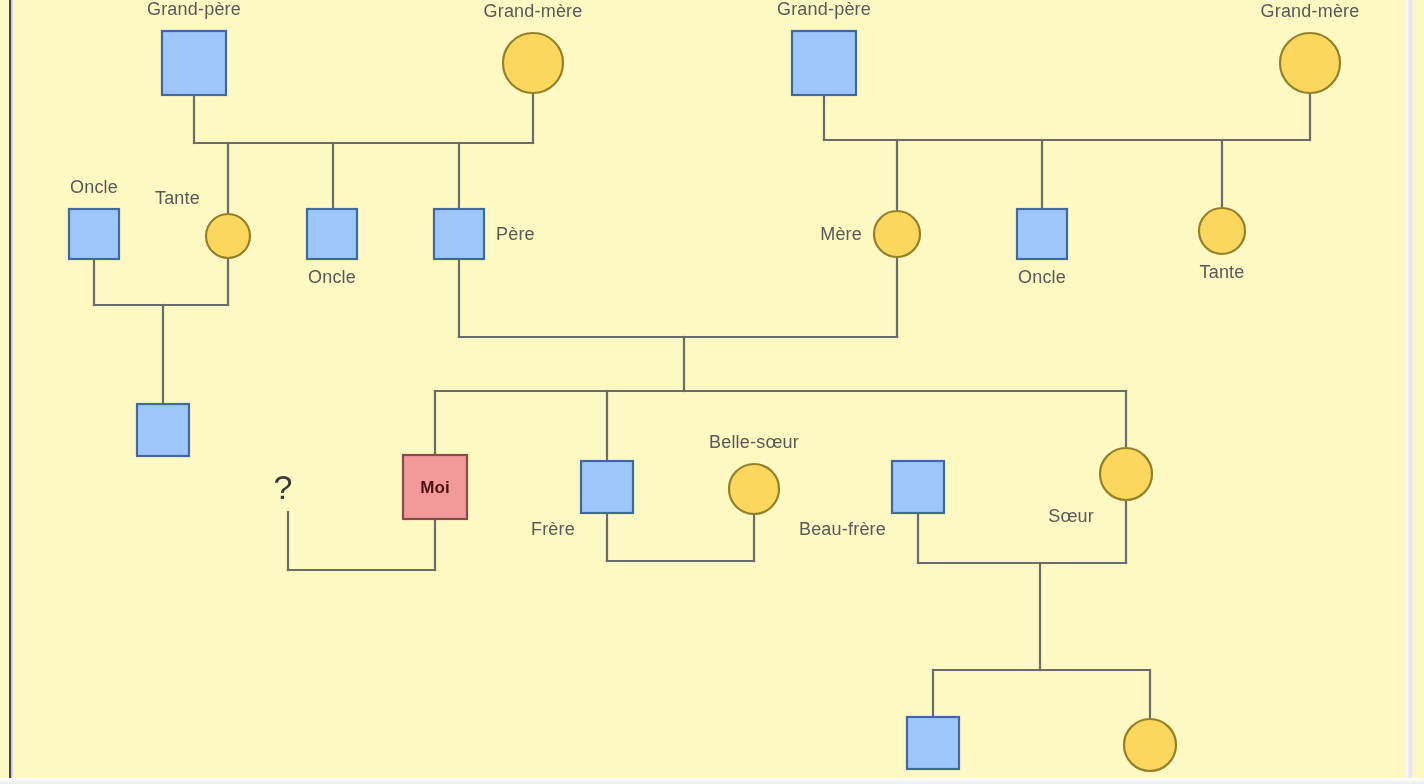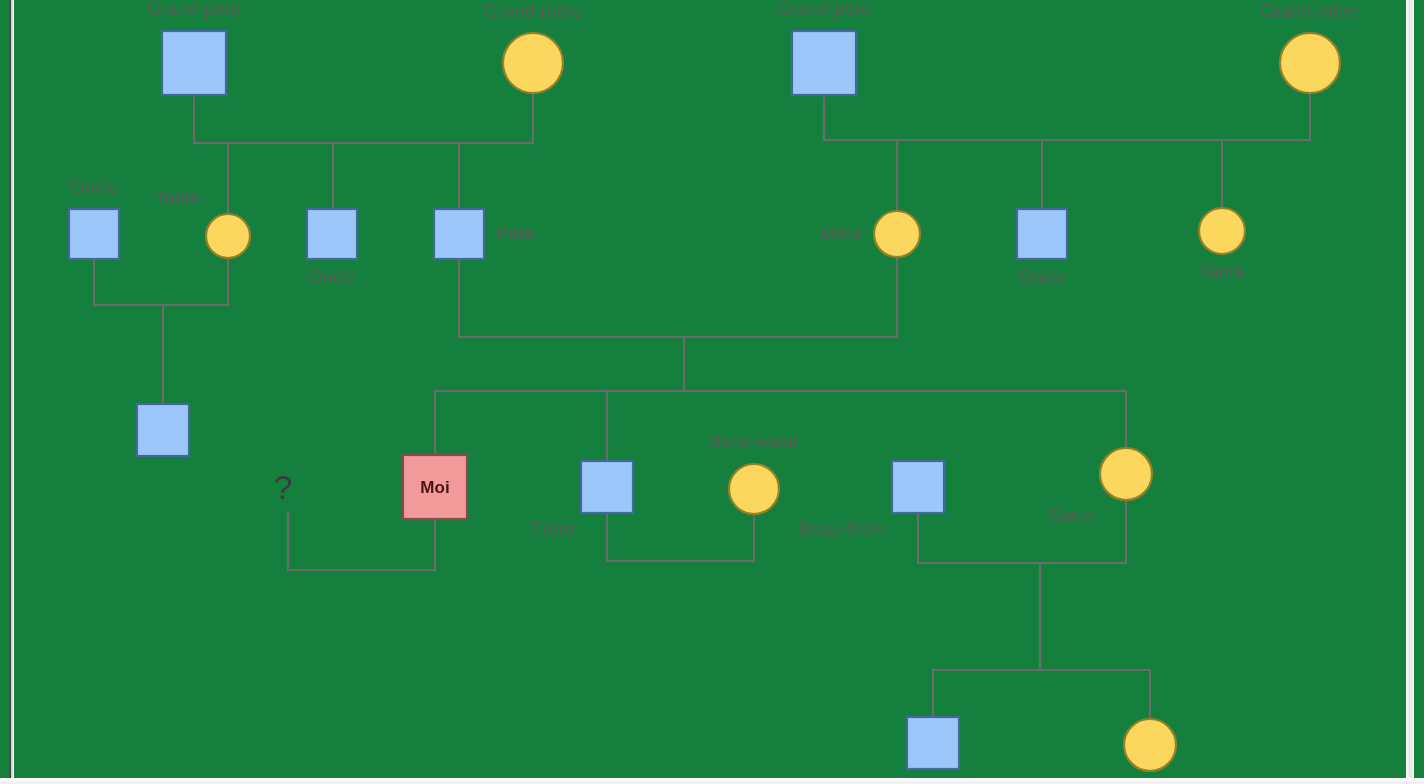--- a/index.html
+++ b/index.html
@@ -8,21 +8,21 @@
     padding: 0;
     background: #ffffff;
   }
   body {
     font-family: "Liberation Sans", sans-serif;
   }
   #genogram-root {
     position: relative;
     width: 1424px;
     height: 784px;
-    background: #15803d;
+    background: #fef9c3;
     overflow: hidden;
   }
   
   .frame-edge-left {
     position: absolute;
     left: 9px;
     top: 0;
     width: 2px;
     height: 784px;
     background: #4a4a4a;

